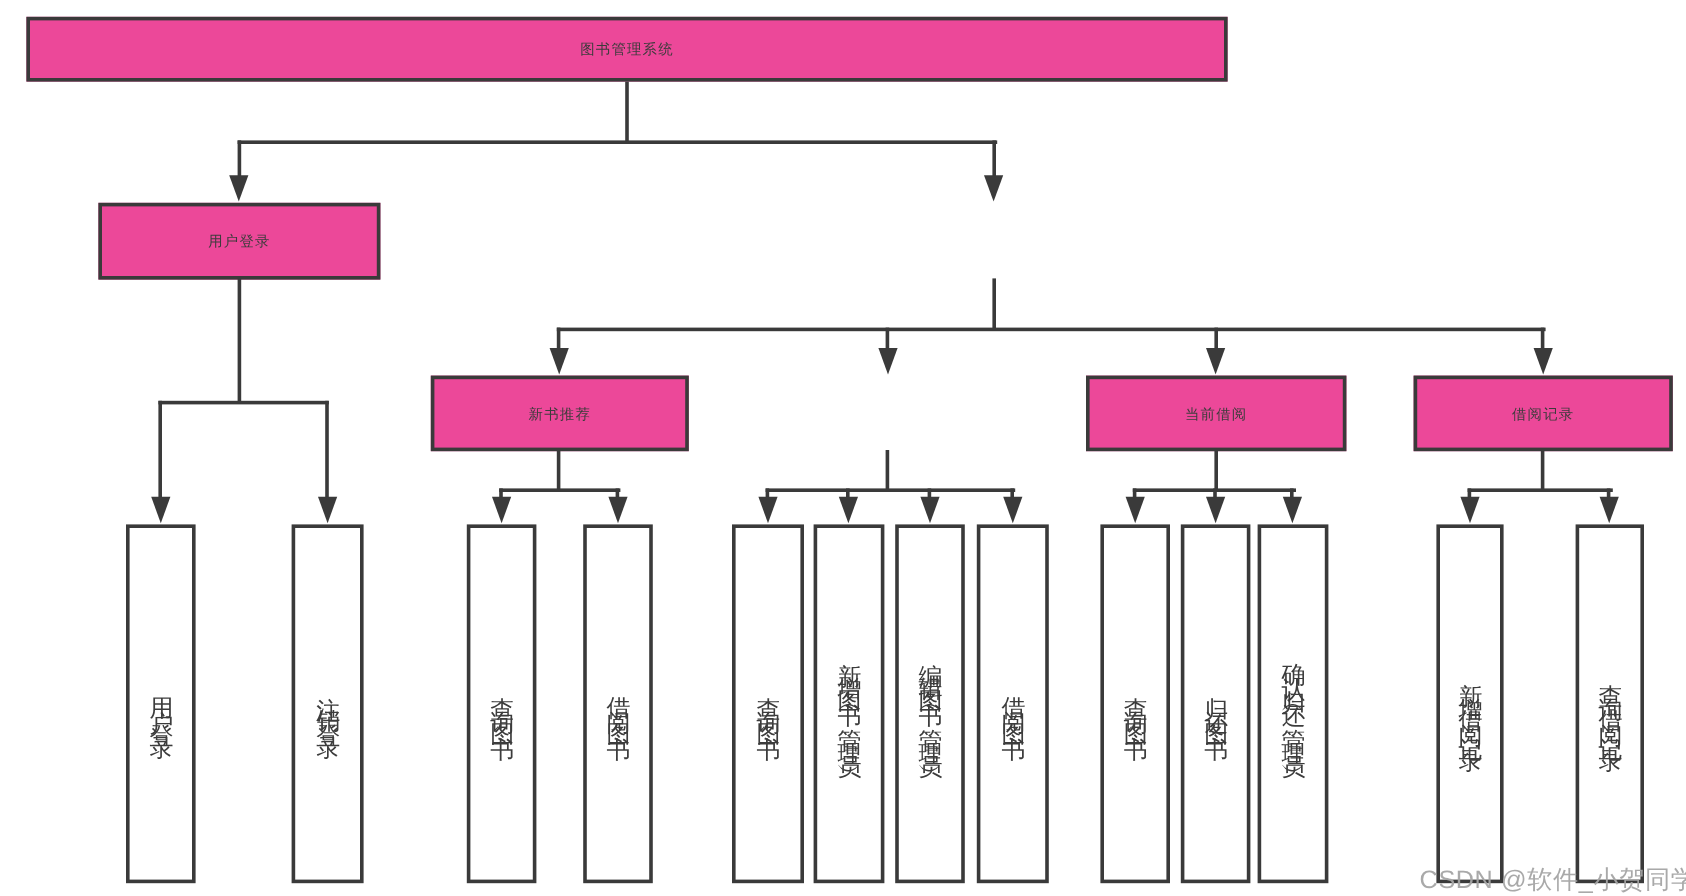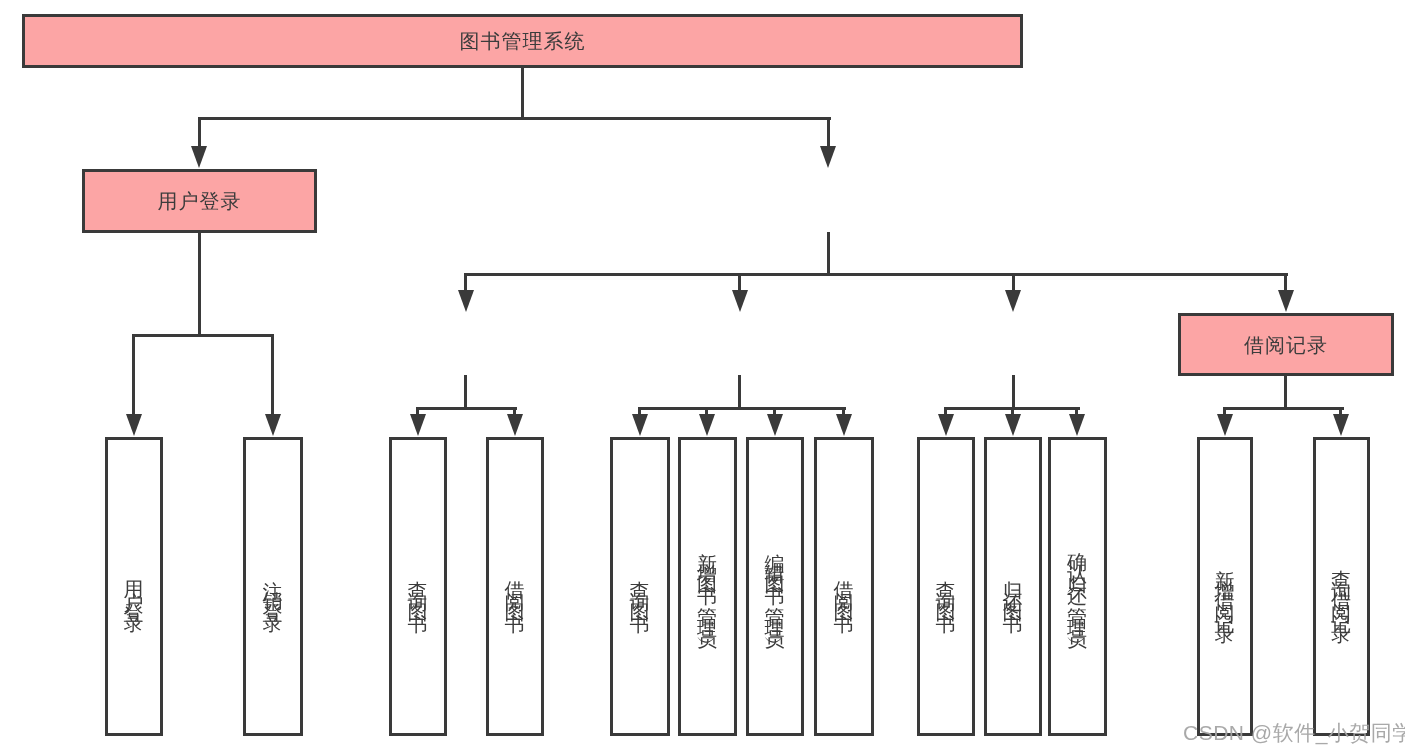--- a/index.html
+++ b/index.html
@@ -12,23 +12,23 @@
     width:1405px;height:747px;
     background:#fff;
     font-family:"Liberation Sans",sans-serif;
     color:var(--text);
     overflow:hidden;
   }
   .box{
     position:absolute;
     box-sizing:border-box;
     border:3px solid var(--line);
-    background:#fca5a5;
+    background:#ec4899;
     display:flex;align-items:center;justify-content:center;
-    font-size:20px;line-height:1;letter-spacing:1px;
+    font-size:12px;line-height:1;letter-spacing:1px;
     color:var(--text);
   }
   .vbox{
     position:absolute;
     box-sizing:border-box;
     border:3px solid var(--line);
     background:#fff;
     display:flex;align-items:center;justify-content:center;
     top:437px;height:299px;
     color:var(--text);
@@ -86,20 +86,26 @@
   <div class="hl" style="left:464px;top:273px;width:824px;"></div>
   <div class="vl" style="left:464px;top:273px;height:19px;"></div>
   <div class="ar" style="left:458px;top:290px;"></div>
   <div class="vl" style="left:738px;top:273px;height:19px;"></div>
   <div class="ar" style="left:732px;top:290px;"></div>
   <div class="vl" style="left:1012px;top:273px;height:19px;"></div>
   <div class="ar" style="left:1005px;top:290px;"></div>
   <div class="vl" style="left:1284px;top:273px;height:19px;"></div>
   <div class="ar" style="left:1278px;top:290px;"></div>
 
+  <div class="box" style="left:359px;top:313px;width:215px;height:63px;">
+    <span>新书推荐</span>
+  </div>
+  <div class="box" style="left:905px;top:313px;width:217px;height:63px;">
+    <span>当前借阅</span>
+  </div>
   <div class="box" style="left:1178px;top:313px;width:216px;height:63px;">
     <span>借阅记录</span>
   </div>
 
   <div class="vl" style="left:464px;top:375px;height:34px;"></div>
   <div class="hl" style="left:416px;top:407px;width:101px;"></div>
   <div class="vl" style="left:416px;top:407px;height:11px;"></div>
   <div class="ar" style="left:410px;top:414px;"></div>
   <div class="vl" style="left:513px;top:407px;height:11px;"></div>
   <div class="ar" style="left:507px;top:414px;"></div>

